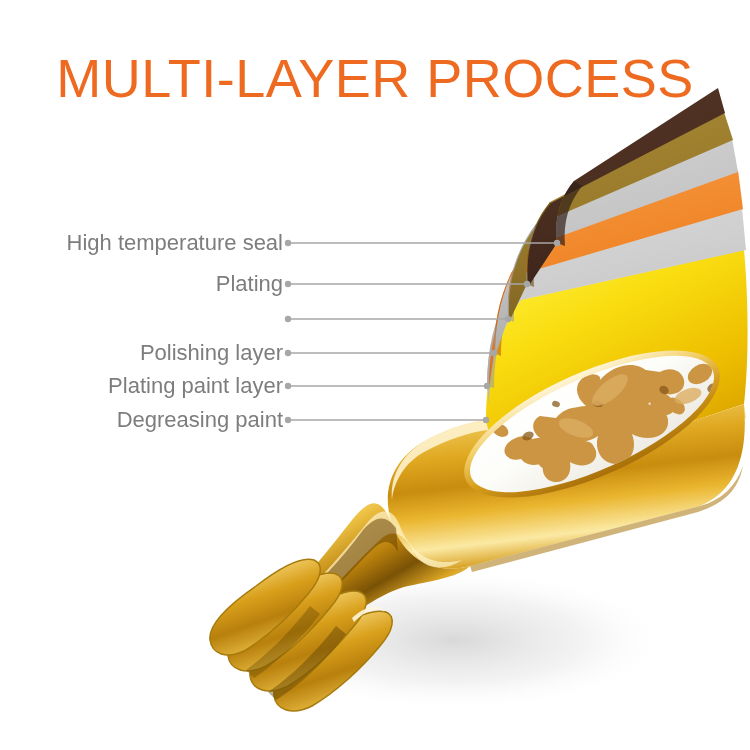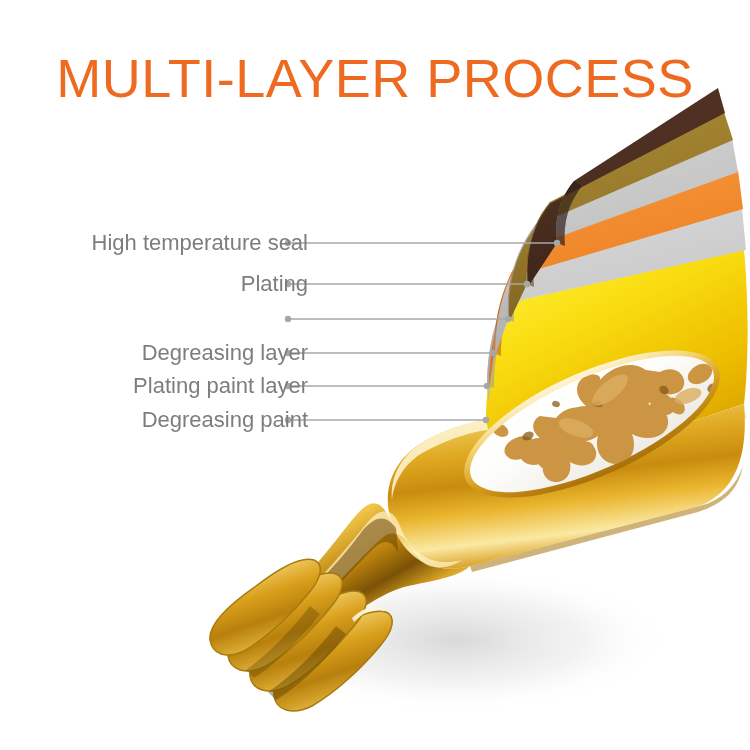--- a/index.html
+++ b/index.html
@@ -27,21 +27,21 @@
     line-height: 60px;
     letter-spacing: 0.5px;
     color: #ee6a20;
     font-weight: 400;
     white-space: nowrap;
   }
 
   
   .label {
     position: absolute;
-    right: 442px;
+    right: 467px;
     text-align: right;
     font-size: 22px;
     line-height: 26px;
     color: #7d7d7d;
     white-space: nowrap;
     font-weight: 400;
   }
 
   
   #leaders {
@@ -353,17 +353,17 @@
         <circle cx="288" cy="386" r="3.2" fill="#a7a7a7" stroke="none"></circle>
         <circle cx="487" cy="386" r="3.2" fill="#a7a7a7" stroke="none"></circle>
         <line x1="288" y1="420" x2="486" y2="420" stroke="#a7a7a7"></line>
         <circle cx="288" cy="420" r="3.2" fill="#a7a7a7" stroke="none"></circle>
         <circle cx="486" cy="420" r="3.2" fill="#a7a7a7" stroke="none"></circle>
       </g>
   </svg>
 
   <div class="label" style="top: 230px;">High temperature seal</div>
   <div class="label" style="top: 271px;">Plating</div>
-  <div class="label" style="top: 340px;">Degreasing layer</div>
+  <div class="label" style="top: 340px;">Polishing layer</div>
   <div class="label" style="top: 373px; margin-left: 20px;">Plating paint layer</div>
   <div class="label" style="top: 407px;">Degreasing paint</div>
 
 </div>
 
 </body></html>

